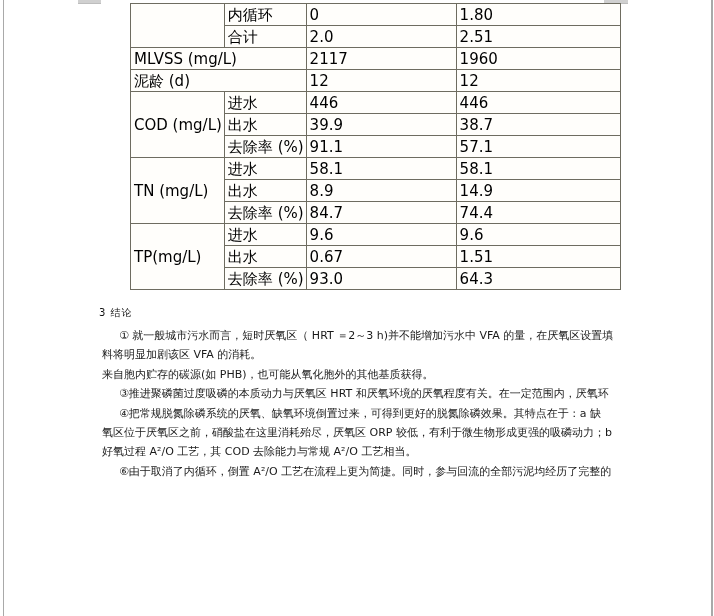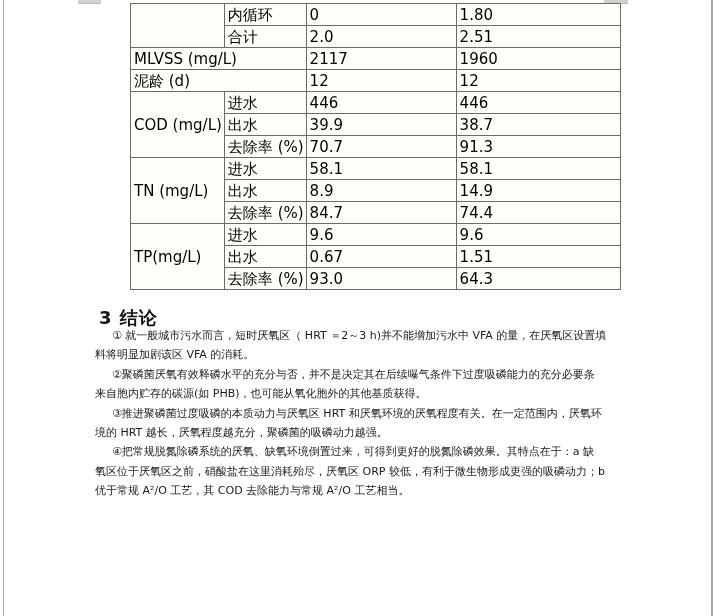--- a/index.html
+++ b/index.html
@@ -34,30 +34,30 @@
     vertical-align: middle;
     background: #fffefb;
     color: #000;
     overflow: hidden;
     white-space: nowrap;
   }
 
   
   .section-heading {
     position: absolute; left: 99px; top: 306px;
-    font-size: 18px; font-weight: bold;
+    font-size: 10px; font-weight: normal;
     color: #111;
     letter-spacing: 1px;
   }
   .lines {
     position: absolute; left: 95px; top: 326px; width: 527px;
     font-size: 11px;
     color: #1a1a1a;
   }
-  .line { height: 19.4px; line-height: 19.4px; white-space: nowrap; }
+  .line { height: 19.4px; line-height: 19.4px; white-space: nowrap; margin-left: 7px; }
   .line.indent { text-indent: 17px; }
 </style>
 </head>
 <body>
 
 <div class="edge-left"></div>
 <div class="edge-right"></div>
 <div class="frag frag-left"></div>
 <div class="frag frag-right"></div>
 
@@ -96,22 +96,22 @@
     <td>446</td>
     <td>446</td>
   </tr>
   <tr>
     <td>出水</td>
     <td>39.9</td>
     <td>38.7</td>
   </tr>
   <tr>
     <td>去除率 (%)</td>
-    <td>70.7</td>
-    <td>91.3</td>
+    <td>91.1</td>
+    <td>57.1</td>
   </tr>
   <tr>
     <td rowspan="3">TN (mg/L)</td>
     <td>进水</td>
     <td>58.1</td>
     <td>58.1</td>
   </tr>
   <tr>
     <td>出水</td>
     <td>8.9</td>
@@ -139,20 +139,19 @@
     <td>64.3</td>
   </tr>
 </tbody>
   </table>
 
 <div class="section-heading">3 结论</div>
 
 <div class="lines">
   <div class="line indent">① 就一般城市污水而言，短时厌氧区（ HRT ＝2～3 h)并不能增加污水中 VFA 的量，在厌氧区设置填</div>
   <div class="line">料将明显加剧该区 VFA 的消耗。</div>
-  <div class="line indent">②聚磷菌厌氧有效释磷水平的充分与否，并不是决定其在后续曝气条件下过度吸磷能力的充分必要条</div>
   <div class="line">来自胞内贮存的碳源(如 PHB)，也可能从氧化胞外的其他基质获得。</div>
   <div class="line indent">③推进聚磷菌过度吸磷的本质动力与厌氧区 HRT 和厌氧环境的厌氧程度有关。在一定范围内，厌氧环</div>
-  <div class="line">境的 HRT 越长，厌氧程度越充分，聚磷菌的吸磷动力越强。</div>
   <div class="line indent">④把常规脱氮除磷系统的厌氧、缺氧环境倒置过来，可得到更好的脱氮除磷效果。其特点在于：a 缺</div>
   <div class="line">氧区位于厌氧区之前，硝酸盐在这里消耗殆尽，厌氧区 ORP 较低，有利于微生物形成更强的吸磷动力；b</div>
-  <div class="line">优于常规 A²/O 工艺，其 COD 去除能力与常规 A²/O 工艺相当。</div>
+  <div class="line">好氧过程 A²/O 工艺，其 COD 去除能力与常规 A²/O 工艺相当。</div>
+  <div class="line indent">⑥由于取消了内循环，倒置 A²/O 工艺在流程上更为简捷。同时，参与回流的全部污泥均经历了完整的</div>
 </div>
 
 </body></html>

